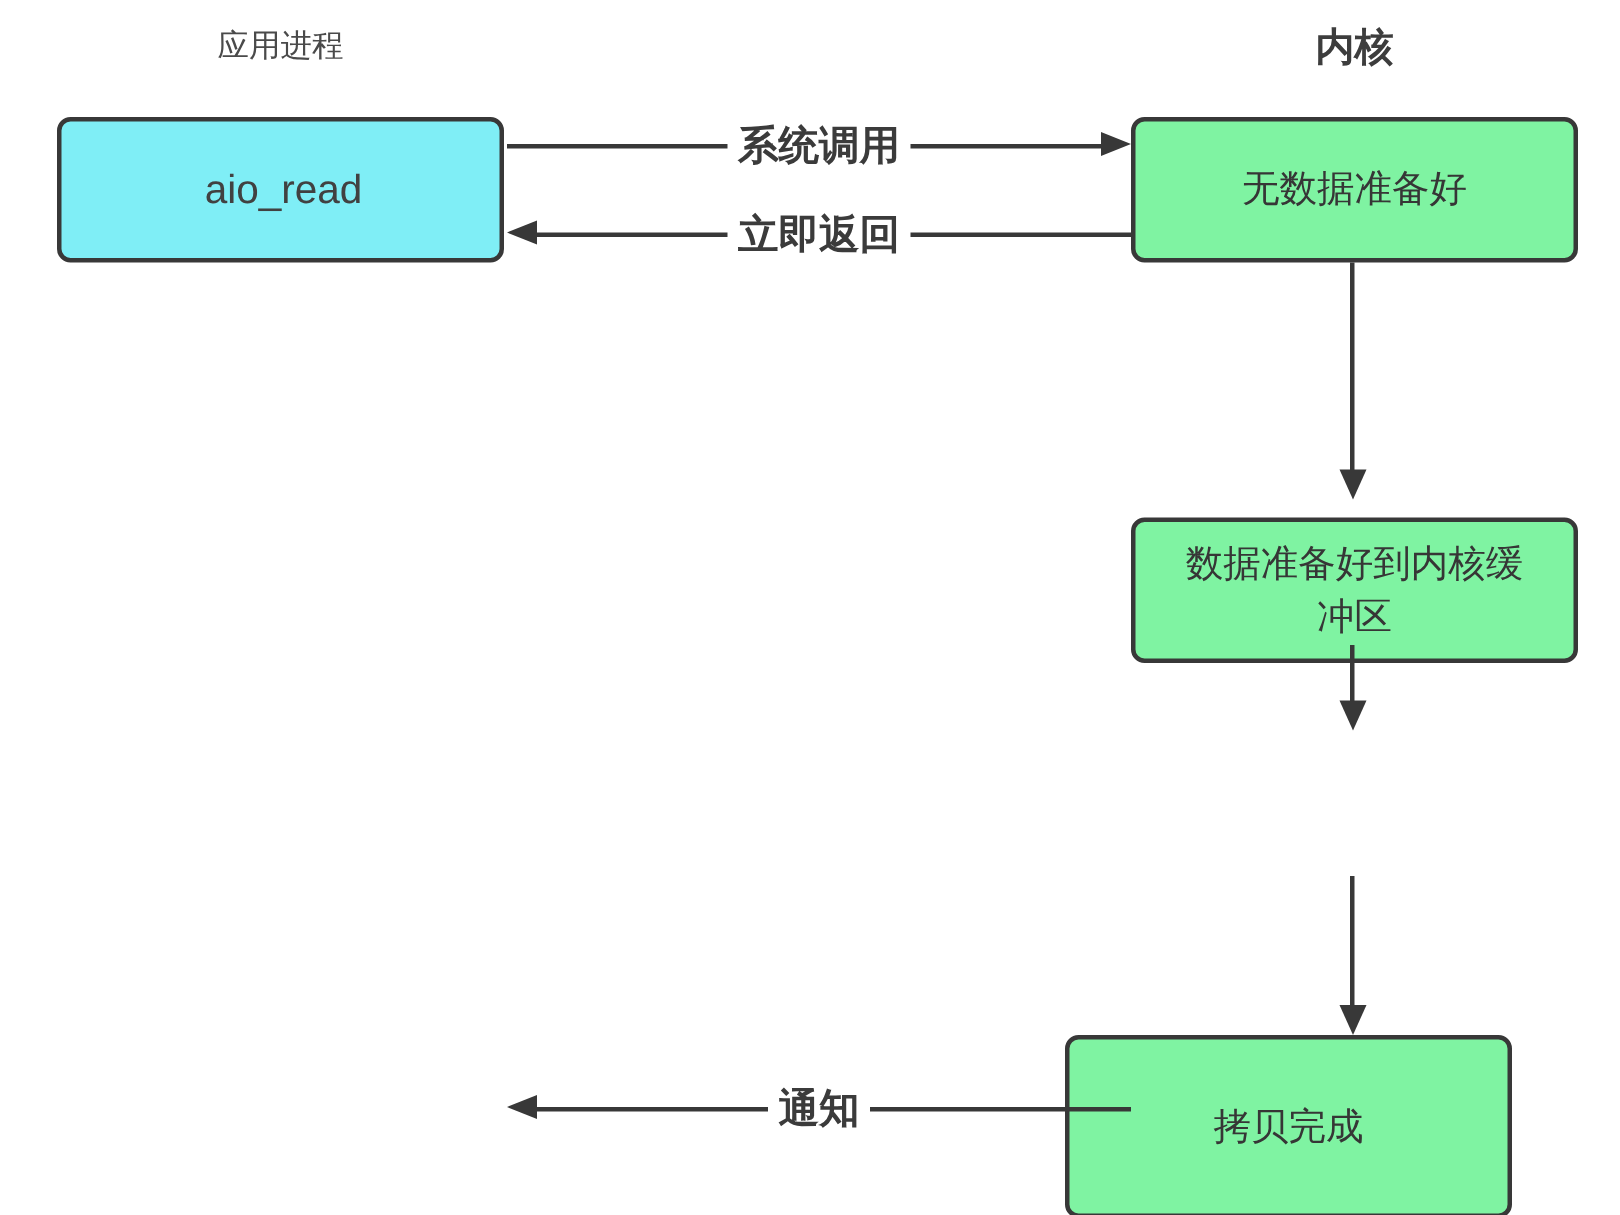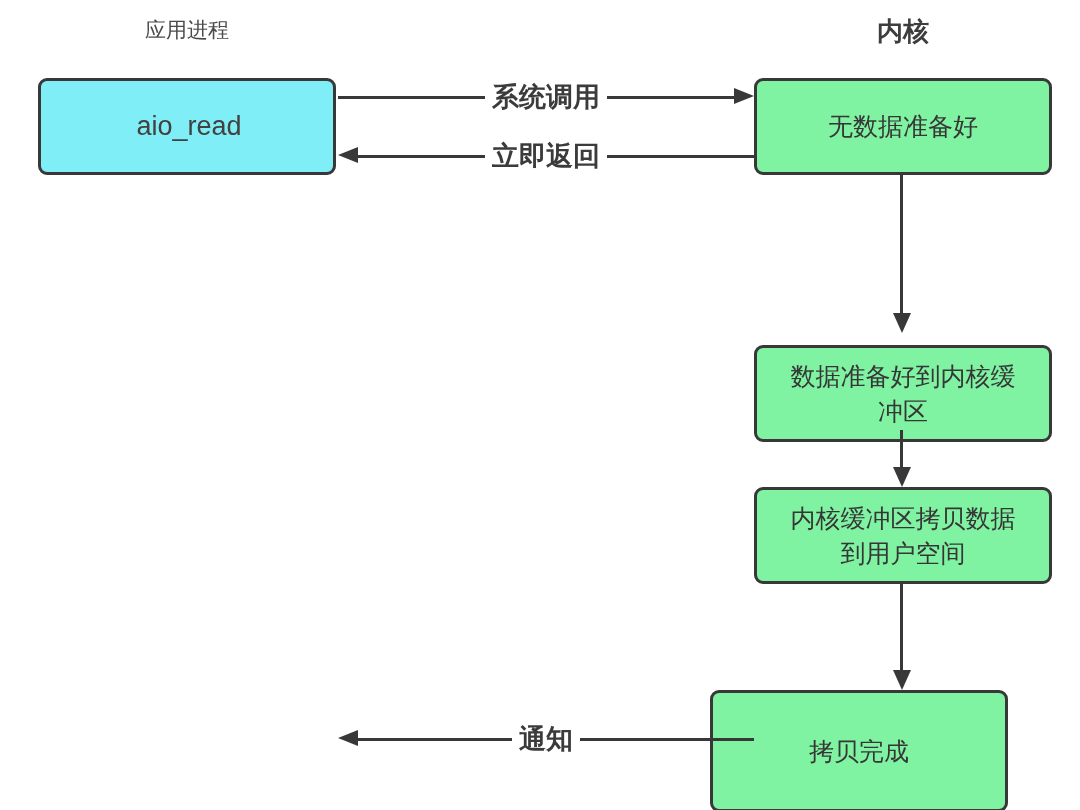--- a/index.html
+++ b/index.html
@@ -98,23 +98,20 @@
   </div>
 
   <div class="node green" style="left:754px; top:78px; width:298px; height:97px;">
     <span>无数据准备好</span>
   </div>
 
   <div class="node green" style="left:754px; top:333px; width:298px; height:97px;margin-top:12px;">
     <span>数据准备好到内核缓冲区</span>
   </div>
 
-  <div class="node green" style="left:754px; top:487px; width:298px; height:97px;">
-    <span>内核缓冲区拷贝数据到用户空间</span>
-  </div>
 
   <div class="node green" style="left:710px; top:690px; width:298px; height:122px;font-family:Liberation Serif, serif;">
     <span>拷贝完成</span>
   </div>
 
 
 
   <div class="h-arrow" style="left:338px; top:97px; width:416px;">
     <div class="shaft-h" style="left:0; width:397px;"></div>
     <div class="head-right" style="left:396px;"></div>

